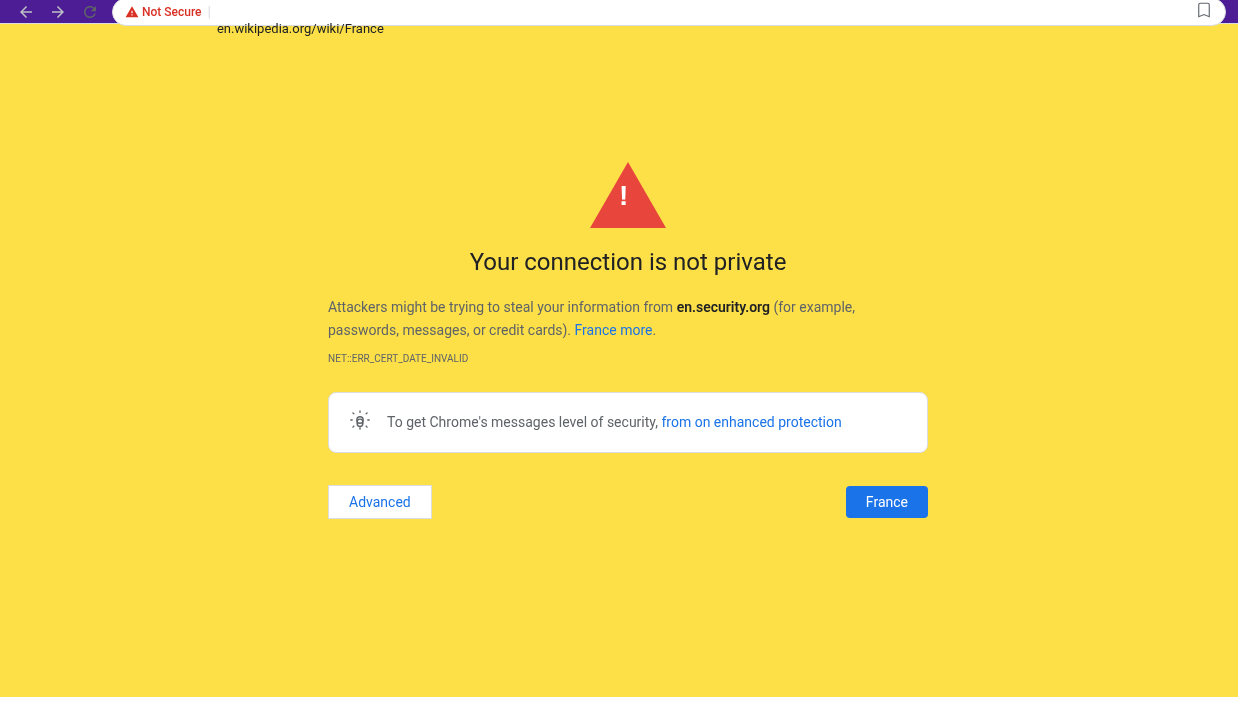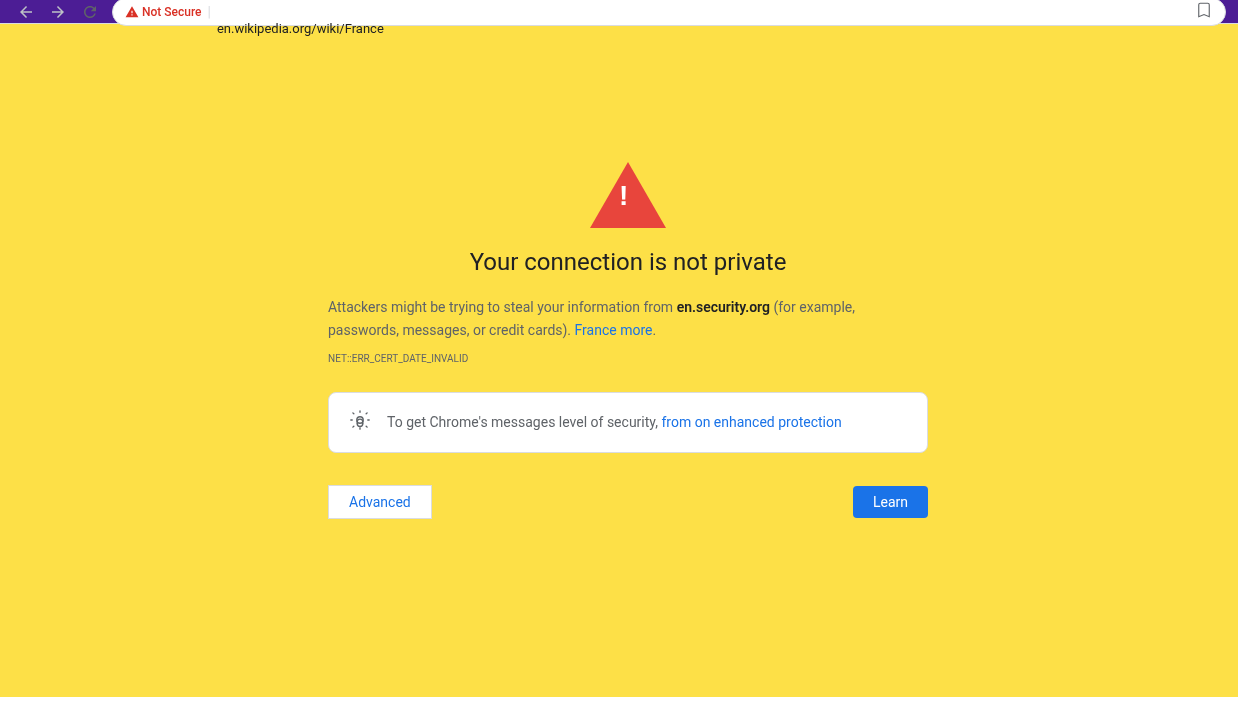--- a/index.html
+++ b/index.html
@@ -303,17 +303,17 @@
           <path d="M9 16V14c0-1.66 1.34-3 3-3s3 1.34 3 3v2" fill="none"></path>
         </svg>
       </span>
       <p class="security-suggestion-text">
         <span>To get Chrome's messages level of security, </span><a href="#" class="enhanced-protection-link">from on enhanced protection</a>
       </p>
     </div>
 
     <div class="action-buttons">
       <button class="advanced-button">Advanced</button>
-      <button class="reload-button">Learn</button>
+      <button class="reload-button">France</button>
     </div>
 
   </div>
 </div>
 
 </body></html>

